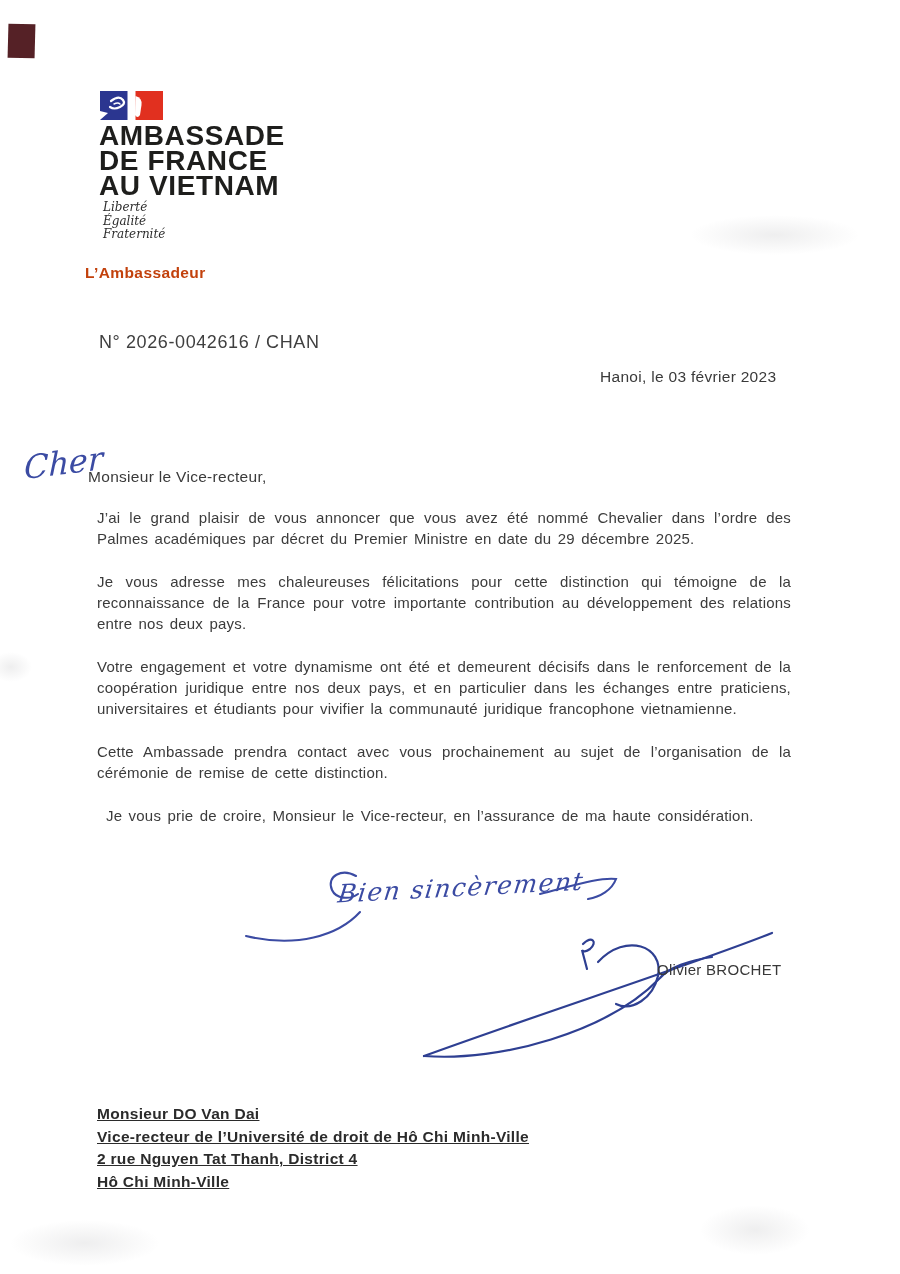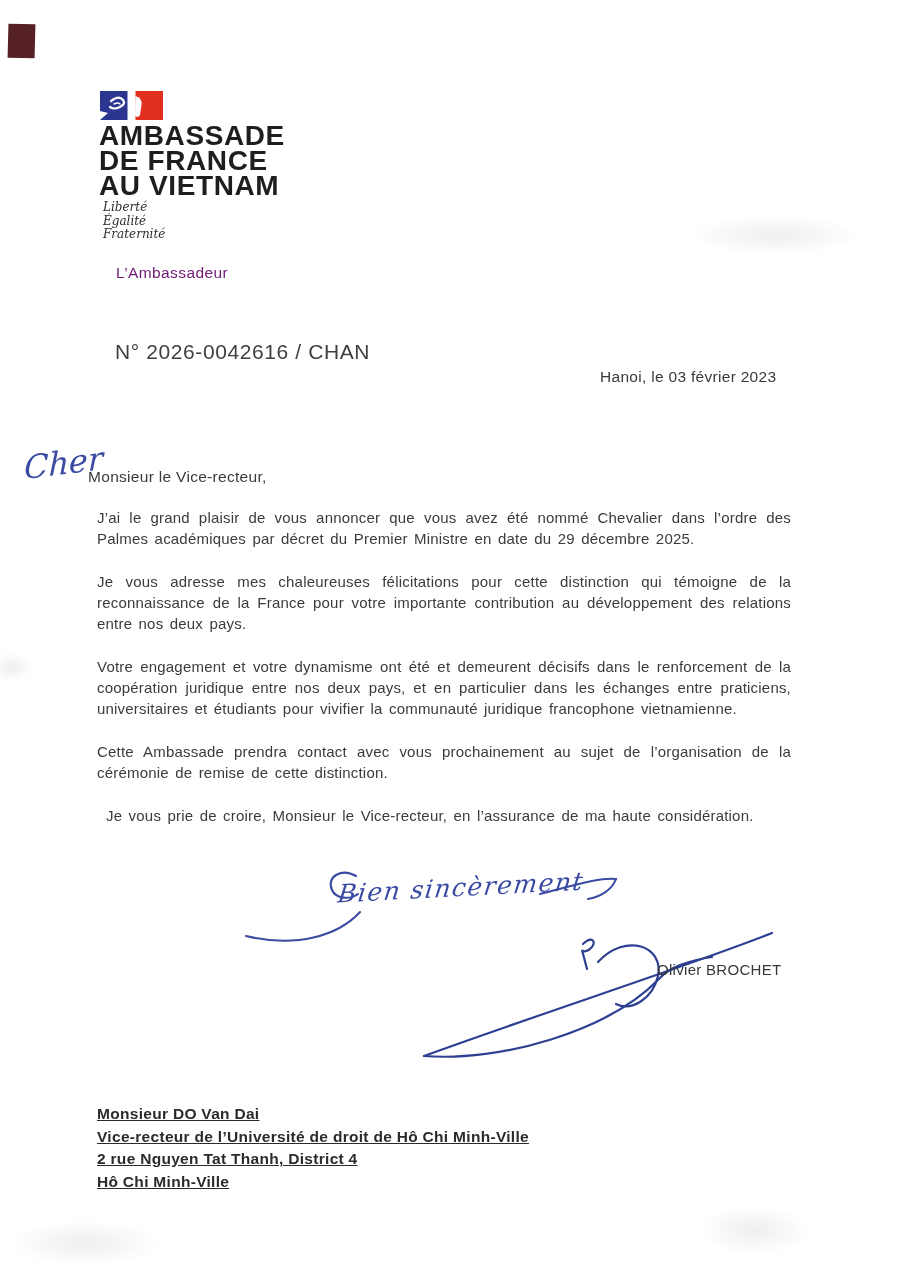--- a/index.html
+++ b/index.html
@@ -17,24 +17,24 @@
   .smudge.s2{left:10px;top:1220px;width:150px;height:46px;}
   .smudge.s3{left:700px;top:1205px;width:110px;height:50px;}
   .smudge.s4{left:690px;top:215px;width:170px;height:40px;}
 
   
   .flag-logo{position:absolute;left:100px;top:91px;}
   .org{position:absolute;left:99px;top:123px;font-size:28px;font-weight:700;
     color:#1e1e1c;line-height:25px;letter-spacing:.6px;}
   .motto{position:absolute;left:103px;top:201px;font-family:"DejaVu Serif",serif;
     font-style:italic;font-size:12px;line-height:13.5px;color:#2c2c2c;}
-  .sender-title{position:absolute;left:116px;top:264px;font-size:15.5px;font-weight:400;
-    color:#701a75;letter-spacing:.4px;}
+  .sender-title{position:absolute;left:85px;top:264px;font-size:15.5px;font-weight:700;
+    color:#c2410c;letter-spacing:.4px;}
 
-  .ref{position:absolute;left:99px;top:340px;font-size:21px;color:#3f3f3f;letter-spacing:.6px;margin-left:16px;}
+  .ref{position:absolute;left:99px;top:332px;font-size:18px;color:#3f3f3f;letter-spacing:.6px;}
   .dateline{position:absolute;left:600px;top:368px;font-size:15.5px;color:#3a3a3a;letter-spacing:.3px;}
 
   
   .hand{color:#3b4ba3;font-family:"DejaVu Serif",serif;font-style:italic;}
   .hand-cher{position:absolute;left:24px;top:444px;font-size:32px;
     transform:rotate(-7deg) skewX(-8deg);}
   .hand-closing{position:absolute;left:338px;top:873px;font-size:25px;letter-spacing:1.5px;
     transform:rotate(-3deg) skewX(-10deg);}
   .ink-svg{position:absolute;pointer-events:none;}
 

